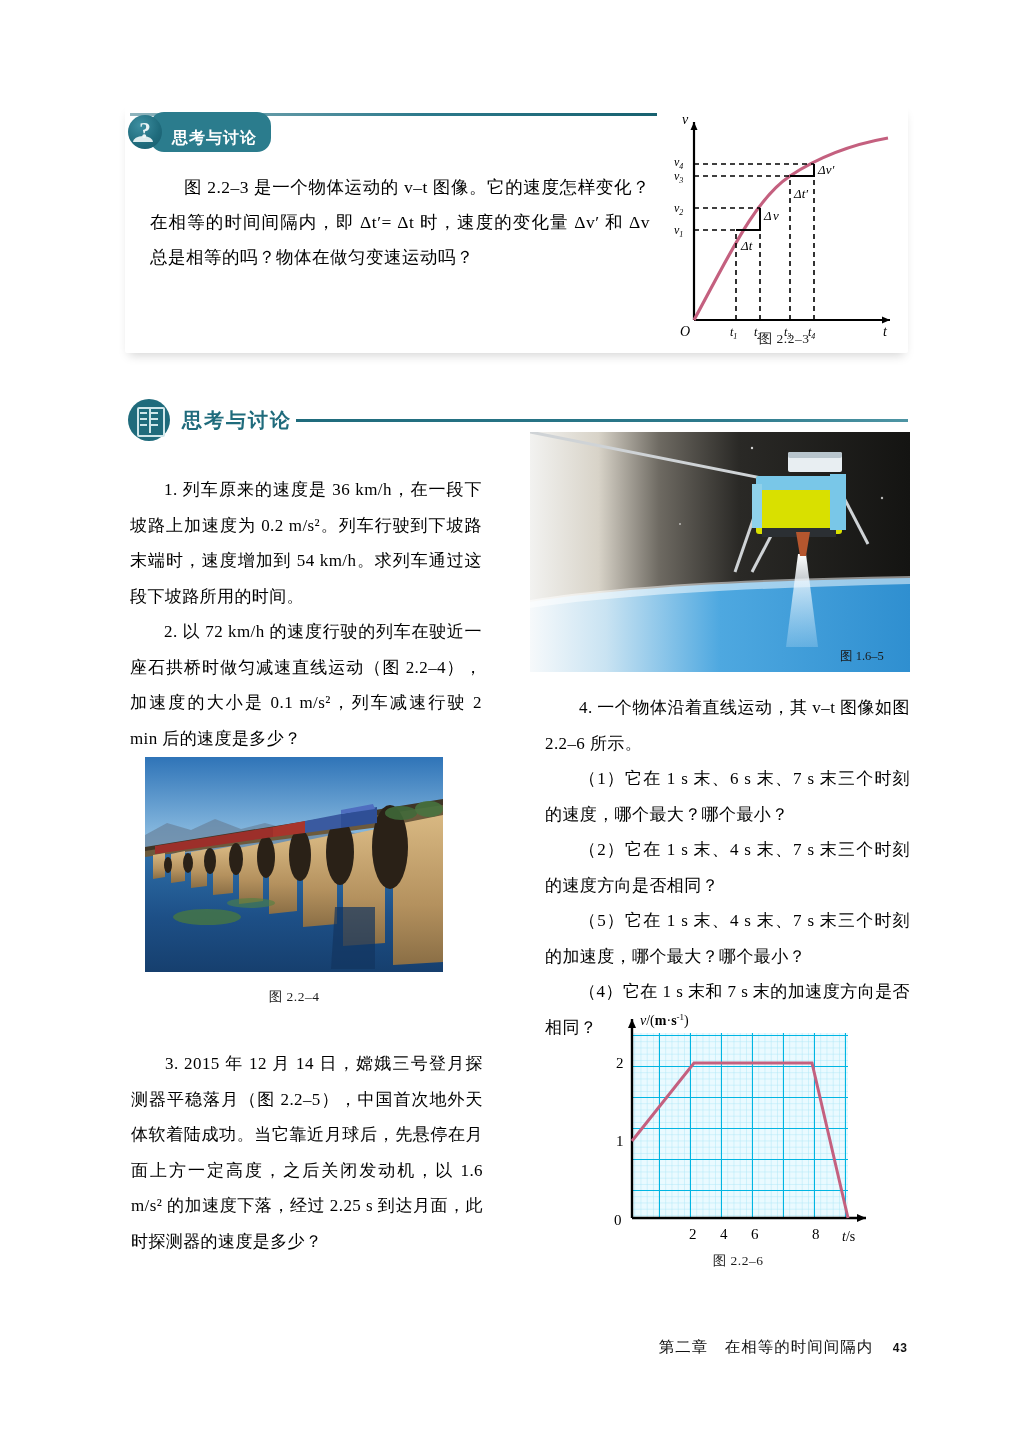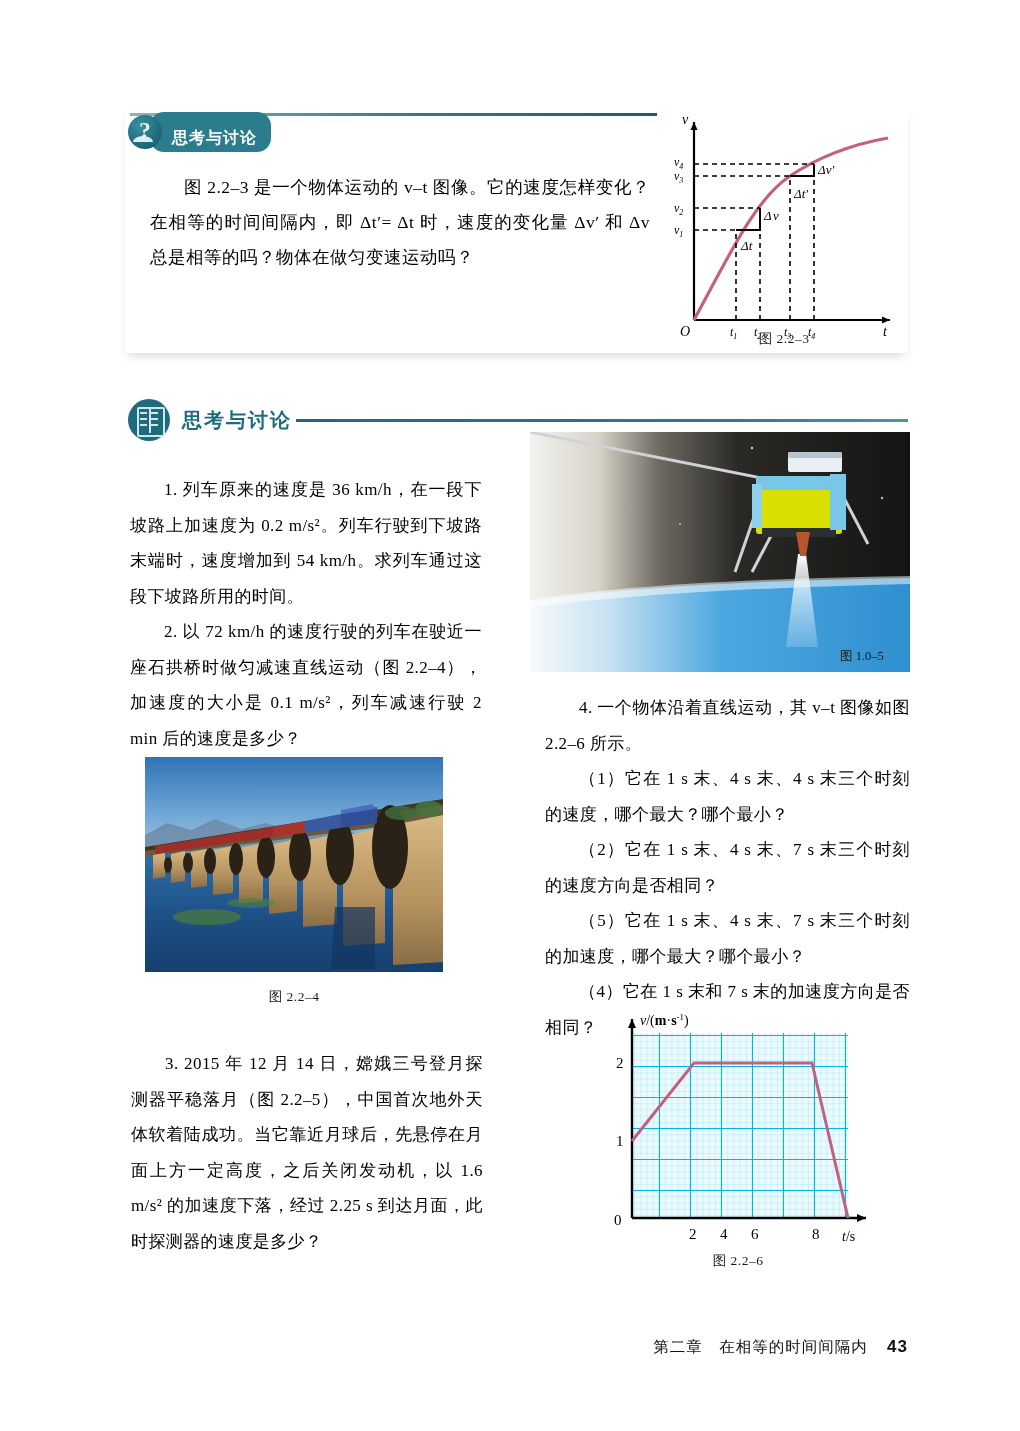--- a/index.html
+++ b/index.html
@@ -119,21 +119,21 @@
   .fig226{position:absolute;left:598px;top:1005px;width:280px;height:265px;}
   .fig226-cap{position:absolute;left:598px;top:1252px;width:280px;}
 
   
   .footer{
     position:absolute;left:0;top:1337px;width:1020px;
     text-align:right;padding-right:112px;box-sizing:border-box;
     font-size:15.5px;font-family:"Liberation Sans",sans-serif;color:#111;
     letter-spacing:1px;
   }
-  .footer .pg{font-weight:bold;margin-left:14px;font-size:17px;text-align:center;}
+  .footer .pg{font-weight:bold;margin-left:14px;font-size:12px;text-align:center;}
 </style>
 </head>
 <body>
 
 <div class="page">
 
   <div class="discuss-box"></div>
   <div class="discuss-rule"></div>
 
   <div class="badge-wrap">
@@ -329,28 +329,28 @@
     <rect x="258" y="20" width="54" height="6" rx="2" fill="#b7c4cc"></rect>
     <rect x="300" y="42" width="16" height="56" fill="#79c7e8"></rect>
     <rect x="222" y="52" width="10" height="44" fill="#8fd1ea"></rect>
 
     <path d="M266,100 L280,100 L276,124 L270,124 Z" fill="#b5562e"></path>
 
     <circle cx="222" cy="16" r="1.2" fill="#fff" opacity=".8"></circle>
     <circle cx="150" cy="92" r="1" fill="#fff" opacity=".6"></circle>
     <circle cx="352" cy="66" r="1.2" fill="#fff" opacity=".7"></circle>
   </svg>
-  <div class="lunar-cap">图 1.0–5</div>
+  <div class="lunar-cap">图 1.6–5</div>
 
   <div class="col col-right">
     <p>
       <span>4.</span>
       <span>一个物体沿着直线运动，其 v–t 图像如图 2.2–6 所示。</span>
     </p>
-    <p>（1）它在 1 s 末、4 s 末、4 s 末三个时刻的速度，哪个最大？哪个最小？</p>
+    <p>（1）它在 1 s 末、6 s 末、7 s 末三个时刻的速度，哪个最大？哪个最小？</p>
     <p>（2）它在 1 s 末、4 s 末、7 s 末三个时刻的速度方向是否相同？</p>
     <p>（5）它在 1 s 末、4 s 末、7 s 末三个时刻的加速度，哪个最大？哪个最小？</p>
     <p>（4）它在 1 s 末和 7 s 末的加速度方向是否相同？</p>
   </div>
 
   <svg class="fig226" viewBox="0 0 280 265">
     <defs>
       <pattern id="fine" width="6.2" height="6.2" patternUnits="userSpaceOnUse">
         <rect width="6.2" height="6.2" fill="#eafaff"></rect>
         <path d="M6.2,0 L6.2,6.2 M0,6.2 L6.2,6.2" stroke="#a9e6f7" stroke-width=".9"></path>

